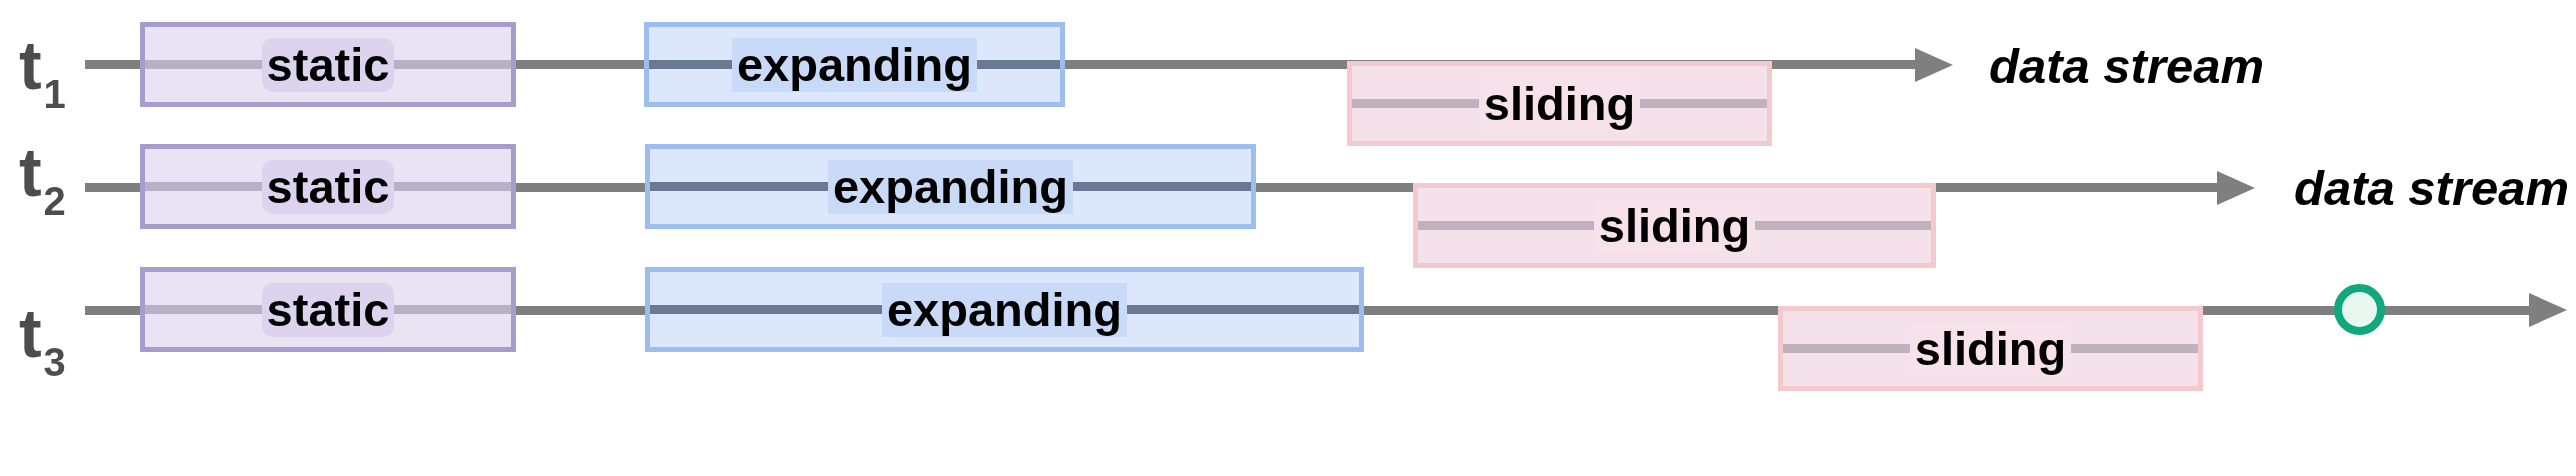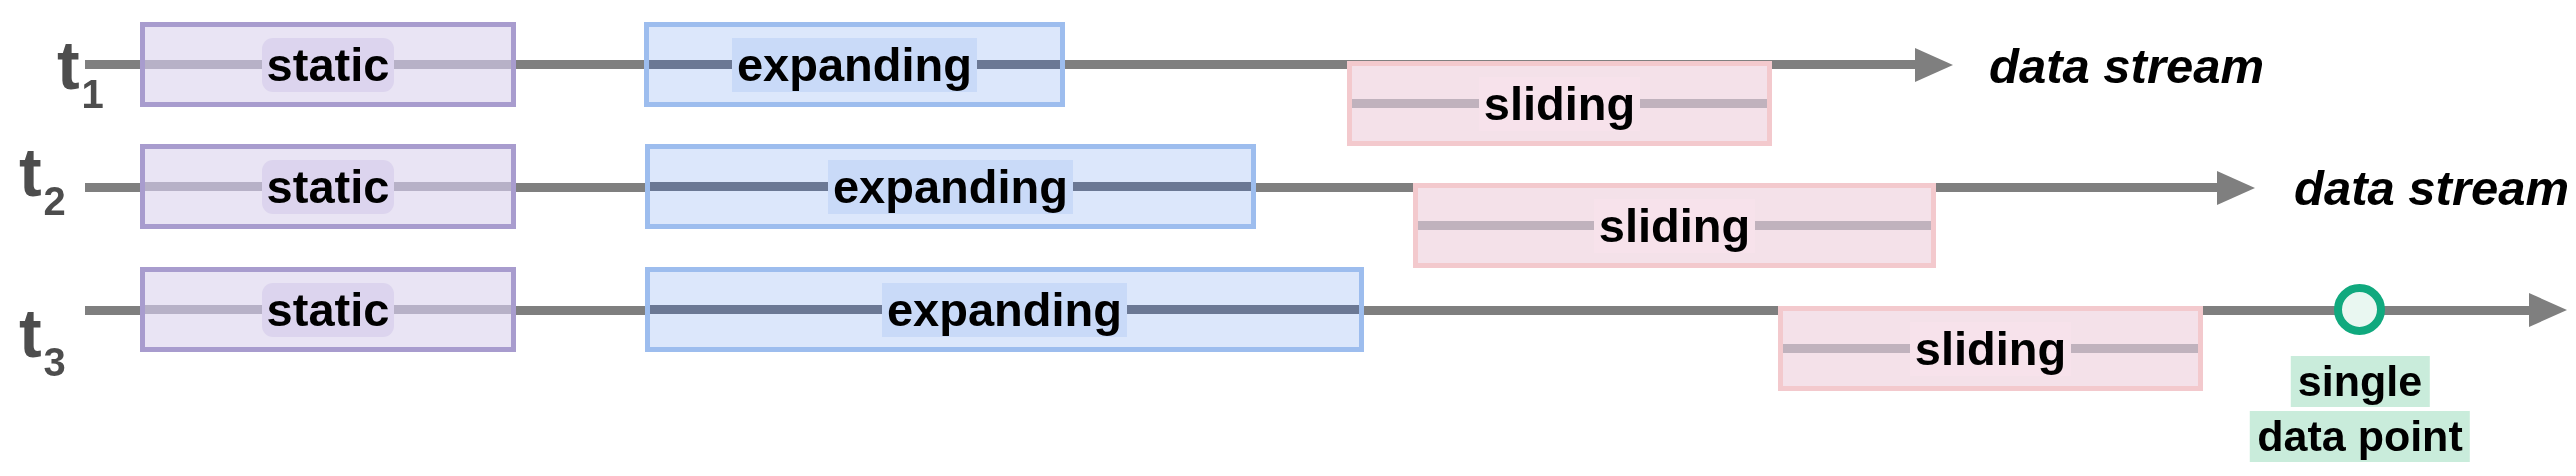--- a/index.html
+++ b/index.html
@@ -63,21 +63,21 @@
   .annotation .ann-line{
     background:var(--annotation-highlight);color:var(--text);
     font-weight:bold;font-size:43px;line-height:51px;padding:0 7.5px;white-space:nowrap;
   }
 </style>
 </head>
 <body>
 
 <div class="canvas">
 
-  <div class="tlabel" style="top:28px;margin-left:38px;"><span>t</span><span class="sub">1</span></div>
+  <div class="tlabel" style="top:28px;"><span>t</span><span class="sub">1</span></div>
   <div class="tline" style="left:85px;top:60px;width:1832px;"></div>
   <div class="arrowhead" style="left:1915px;top:48px;"></div>
   <div class="wbox w-static" style="left:140px;top:22px;width:376px;">
     <div class="innerline"></div>
     <span class="wlabel">static</span>
   </div>
   <div class="wbox w-expanding" style="left:644px;top:22px;width:421px;">
     <div class="innerline"></div>
     <span class="wlabel">expanding</span>
   </div>
@@ -113,19 +113,15 @@
   </div>
   <div class="wbox w-expanding" style="left:645px;top:267px;width:719px;">
     <div class="innerline"></div>
     <span class="wlabel">expanding</span>
   </div>
   <div class="wbox w-sliding" style="left:1778px;top:267px;width:425px;">
     <div class="innerline"></div>
     <span class="wlabel">sliding</span>
   </div>
   <div class="marker" style="left:2334px;top:284px;"></div>
-  <div class="annotation" style="left:2360px;top:356px;">
-    <span class="ann-line">single</span>
-    <span class="ann-line">data point</span>
-  </div>
 
 </div>
 
 
 </body></html>

